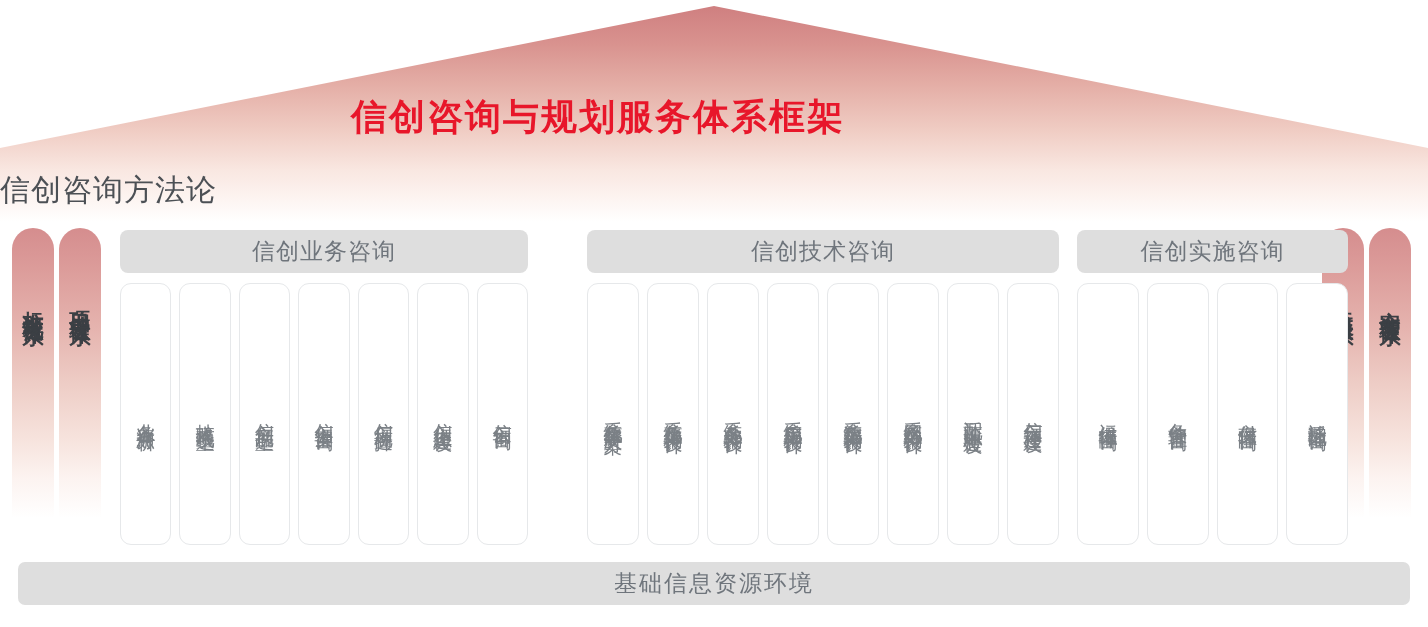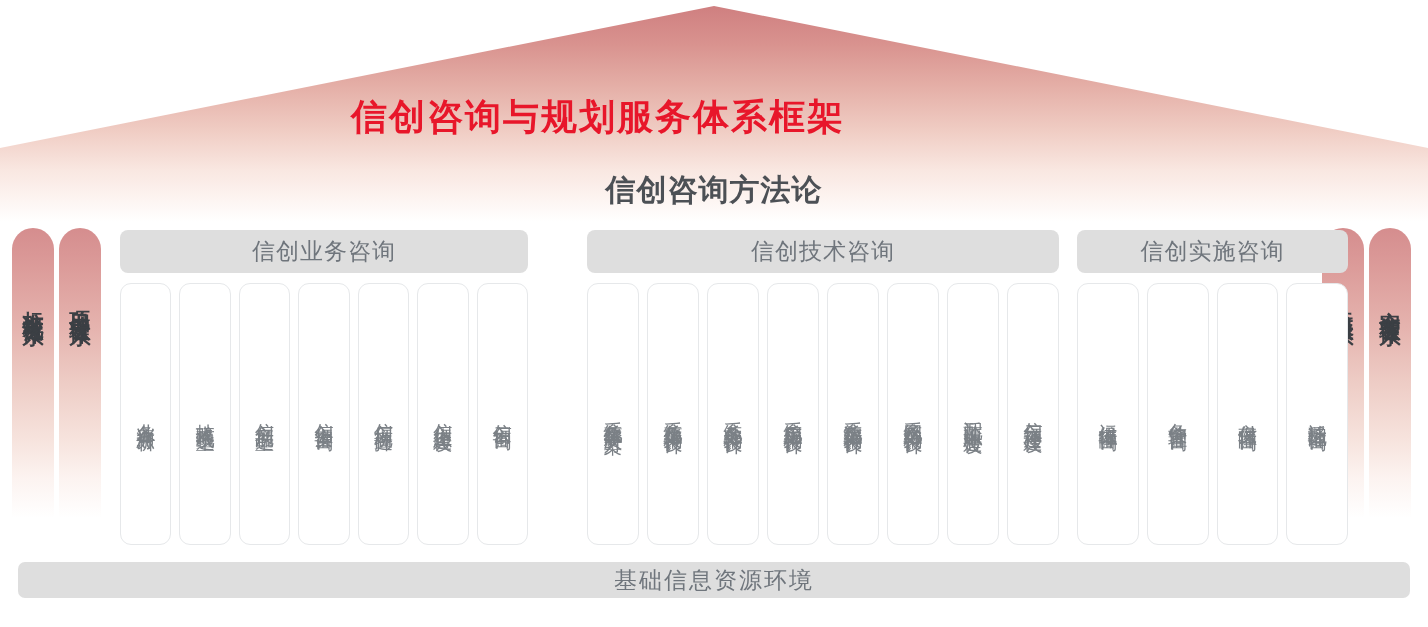--- a/index.html
+++ b/index.html
@@ -39,23 +39,22 @@
     color: #e8162a;
     letter-spacing: 2px;
     z-index: 3;
     line-height: 44px;
   }
   #sub-title {
     position: absolute;
     left: 0;
     top: 170px;
     width: 1428px;
-    text-align: center;
     font-size: 30px;
-    font-weight: bold;
+    font-weight: normal;
     color: #4c5055;
     letter-spacing: 1px;
     z-index: 3;
     line-height: 40px;
   }
 
   
   #structure {
     position: absolute;
     left: 0;
@@ -151,21 +150,21 @@
   #group-0 { left: 120px; width: 408px; }
   #group-1 { left: 563px; width: 472px; padding-left: 24px; }
   #group-2 { left: 1077px; width: 271px; }
 
   
   #base-bar {
     position: absolute;
     left: 18px;
     top: 562px;
     width: 1392px;
-    height: 36px;
+    height: 43px;
     background: #dedede;
     border-radius: 7px;
     display: flex;
     align-items: center;
     justify-content: center;
     font-size: 23px;
     color: #6f757c;
     letter-spacing: 2px;
     box-sizing: border-box;
     z-index: 2;

